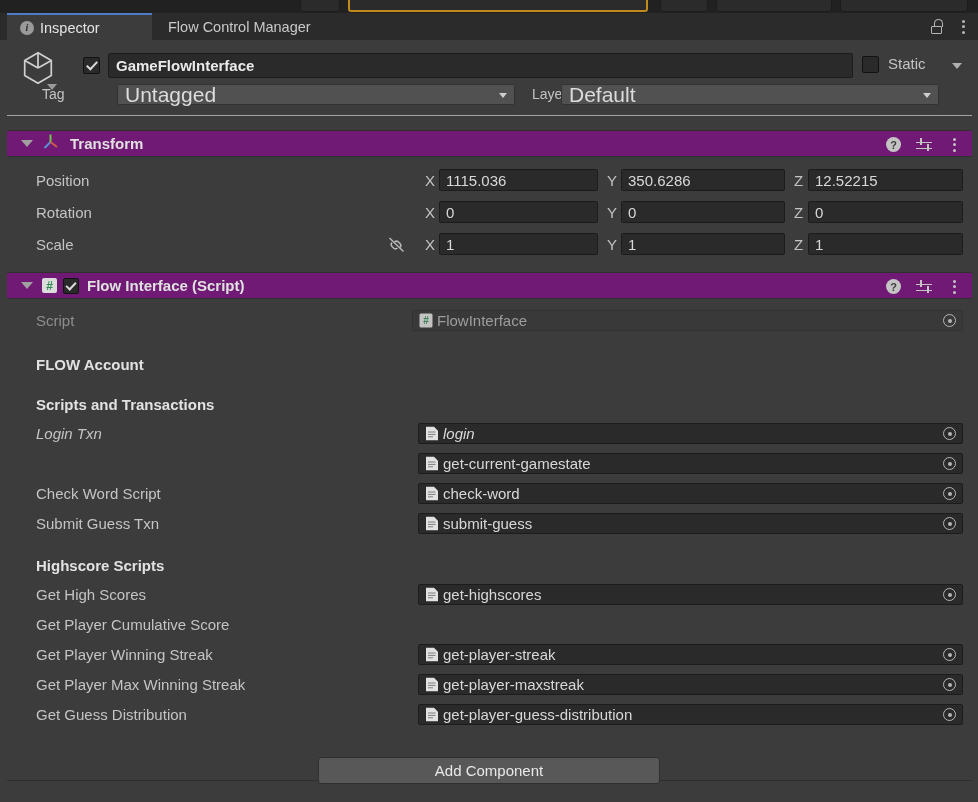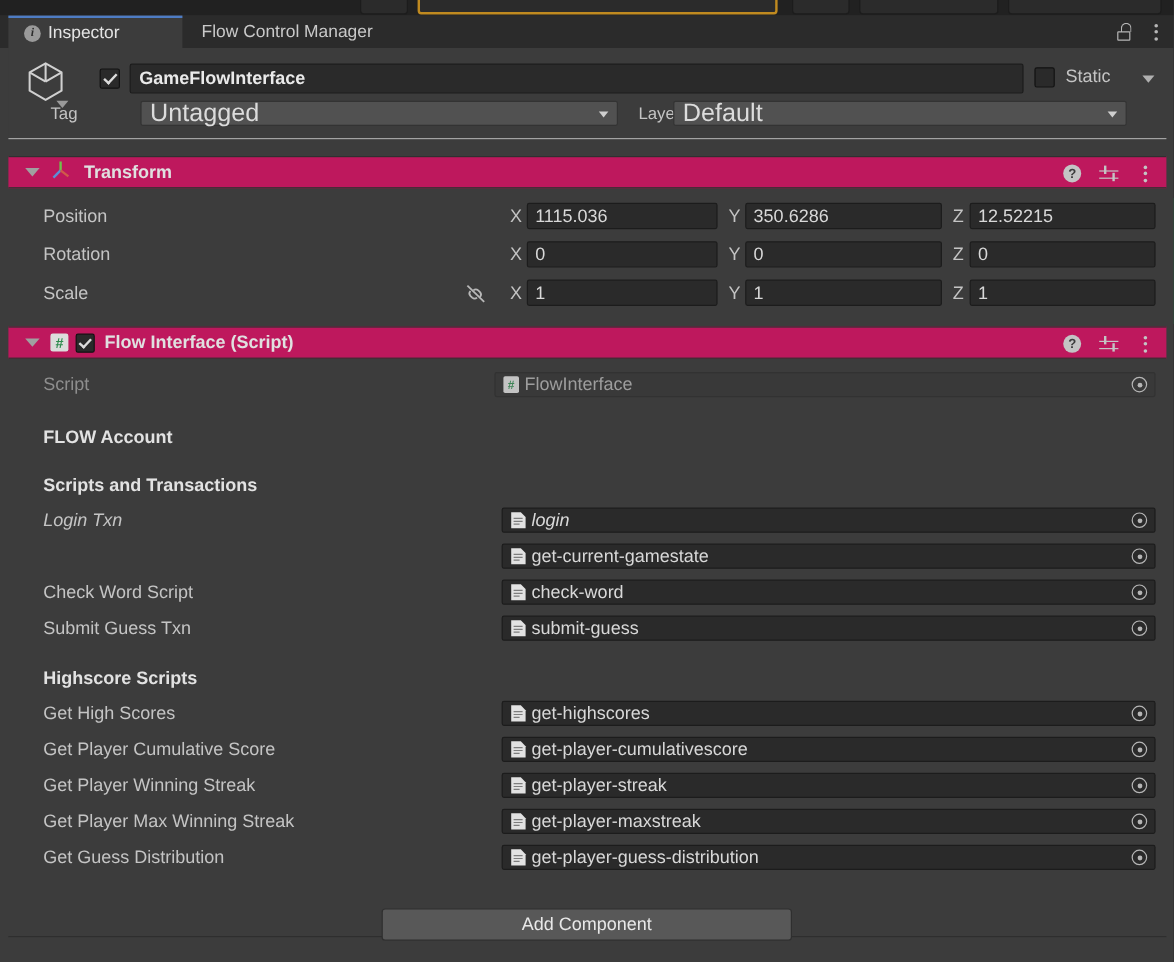--- a/index.html
+++ b/index.html
@@ -146,21 +146,21 @@
   }
   .dropdown .dd-caret {
     position: absolute; right: 7px; top: 8px;
     width: 0; height: 0; border-left: 4.5px solid transparent;
     border-right: 4.5px solid transparent; border-top: 5.5px solid #cfcfcf;
   }
 
   
   .comp-header {
     position: absolute; left: 7px; right: 6px; height: 27px;
-    background: #be185d; border-top: 1px solid #303030; border-bottom: 1px solid #303030;
+    background: #701a75; border-top: 1px solid #303030; border-bottom: 1px solid #303030;
     display: flex; align-items: center;
   }
   .foldout {
     width: 0; height: 0; margin-left: 14px; margin-right: 9px;
     border-left: 6px solid transparent; border-right: 6px solid transparent;
     border-top: 7px solid #a0a0a0;
   }
   .comp-title { font-size: 15px; font-weight: bold; color: #e0e0e0; }
   .comp-icons {
     position: absolute; right: 11px; top: 0; height: 27px;
@@ -543,38 +543,20 @@
       <span class="obj-picker">
           <span class="ring">
             <span class="dot"></span>
           </span>
         </span>
     </div>
   </div>
 
   <div class="prop-row" style="top:572px;width:964px;">
     <span class="prop-label">Get Player Cumulative Score</span>
-    <div class="objfield" style="left:411px;width:545px;top:2px;">
-      <span class="obj-ico">
-        <svg width="14" height="15" viewBox="0 0 14 15" aria-hidden="true">
-          <path d="M1 0.8 h8 l4 4 v9.4 h-12 z" fill="#e2e2e2"></path>
-          <g stroke="#7d7d7d" stroke-width="1">
-            <line x1="3" y1="6" x2="10.5" y2="6"></line>
-              <line x1="3" y1="8.4" x2="10.5" y2="8.4"></line>
-            <line x1="3" y1="10.8" x2="8" y2="10.8"></line>
-          </g>
-        </svg>
-      </span>
-      <span class="obj-text">get-player-cumulativescore</span>
-      <span class="obj-picker">
-          <span class="ring">
-            <span class="dot"></span>
-          </span>
-        </span>
-    </div>
   </div>
 
   <div class="prop-row" style="top:602px;width:964px;">
     <span class="prop-label">Get Player Winning Streak</span>
     <div class="objfield" style="left:411px;width:545px;top:2px;">
       <span class="obj-ico">
         <svg width="14" height="15" viewBox="0 0 14 15" aria-hidden="true">
           <path d="M1 0.8 h8 l4 4 v9.4 h-12 z" fill="#e2e2e2"></path>
           <g stroke="#7d7d7d" stroke-width="1">
             <line x1="3" y1="6" x2="10.5" y2="6"></line>

